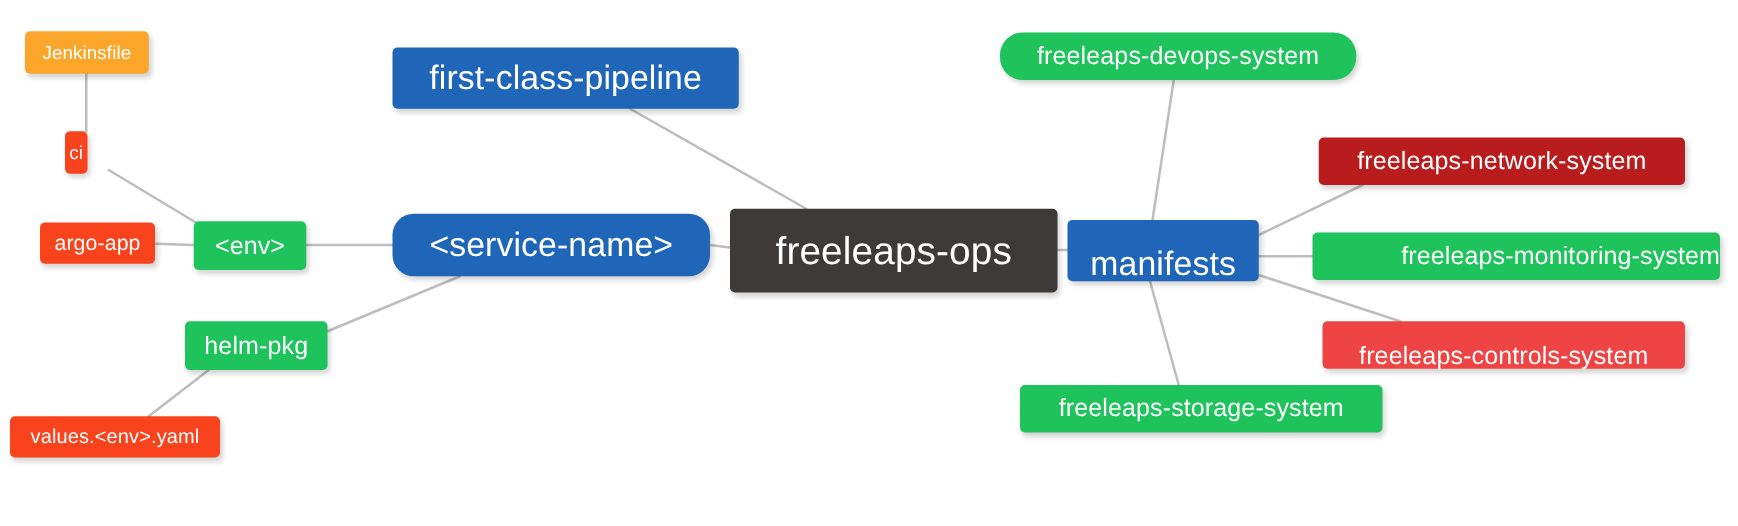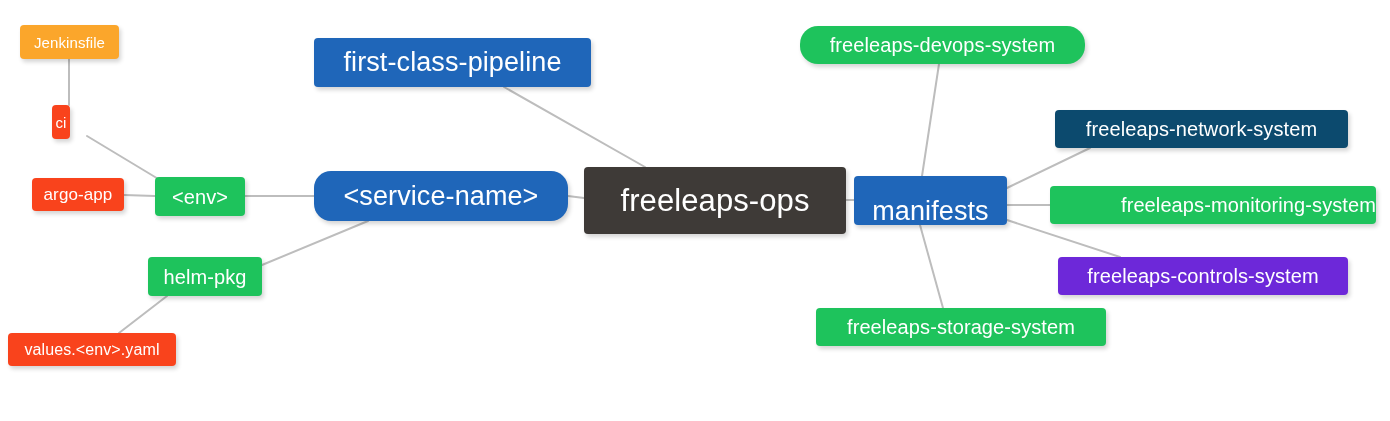--- a/index.html
+++ b/index.html
@@ -92,26 +92,26 @@
       </div>
       <div class="node" style="left: 584px; top: 167px; width: 262px; height: 67px; background: rgb(62, 58, 55); font-size: 31px; color: rgb(255, 255, 255);">
         <span class="node-label">freeleaps-ops</span>
       </div>
       <div class="node" style="left: 854px; top: 176px; width: 153px; height: 49px; background: rgb(31, 102, 185); font-size: 27px; color: rgb(255, 255, 255); align-items: flex-end;">
         <span class="node-label">manifests</span>
       </div>
       <div class="node" style="left: 800px; top: 26px; width: 285px; height: 38px; background: rgb(30, 195, 92); font-size: 20px; color: rgb(255, 255, 255); border-radius: 18px;">
         <span class="node-label">freeleaps-devops-system</span>
       </div>
-      <div class="node" style="left: 1055px; top: 110px; width: 293px; height: 38px; background: #0c4a6e; font-size: 20px; color: rgb(255, 255, 255);">
+      <div class="node" style="left: 1055px; top: 110px; width: 293px; height: 38px; background: #b91c1c; font-size: 20px; color: rgb(255, 255, 255);">
         <span class="node-label">freeleaps-network-system</span>
       </div>
       <div class="node" style="left: 1050px; top: 186px; width: 326px; height: 38px; background: rgb(30, 195, 92); font-size: 20px; color: rgb(255, 255, 255); justify-content: flex-end;">
         <span class="node-label">freeleaps-monitoring-system</span>
       </div>
-      <div class="node" style="left: 1058px; top: 257px; width: 290px; height: 38px; background: #6d28d9; font-size: 20px; color: rgb(255, 255, 255);">
+      <div class="node" style="left: 1058px; top: 257px; width: 290px; height: 38px; background: #ef4444; font-size: 20px; color: rgb(255, 255, 255); align-items: flex-end;">
         <span class="node-label">freeleaps-controls-system</span>
       </div>
       <div class="node" style="left: 816px; top: 308px; width: 290px; height: 38px; background: rgb(30, 195, 92); font-size: 20px; color: rgb(255, 255, 255);">
         <span class="node-label">freeleaps-storage-system</span>
       </div>
     </div>
 </div>
 
 </body></html>

